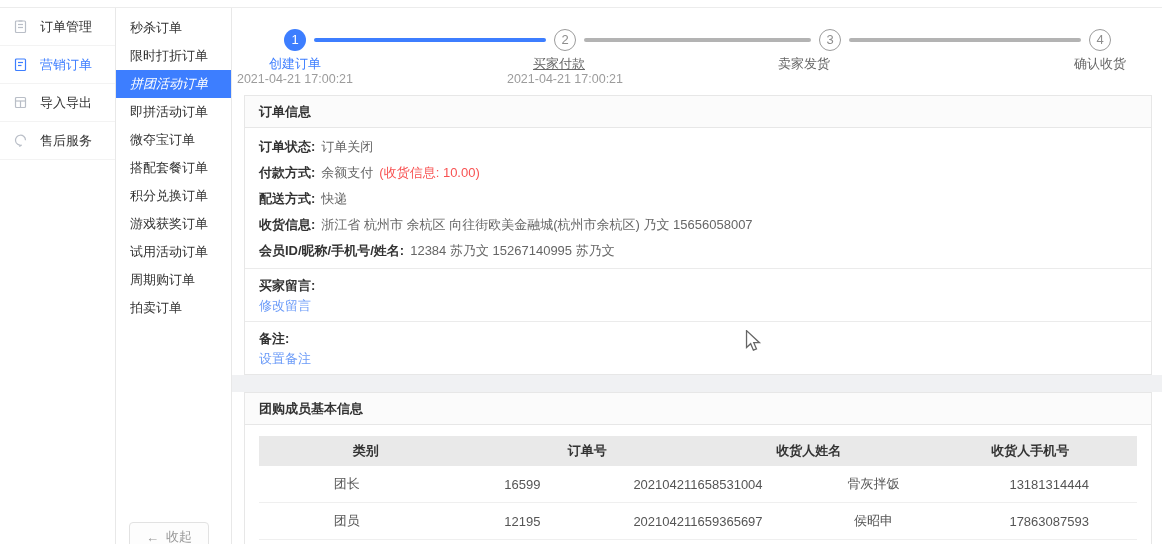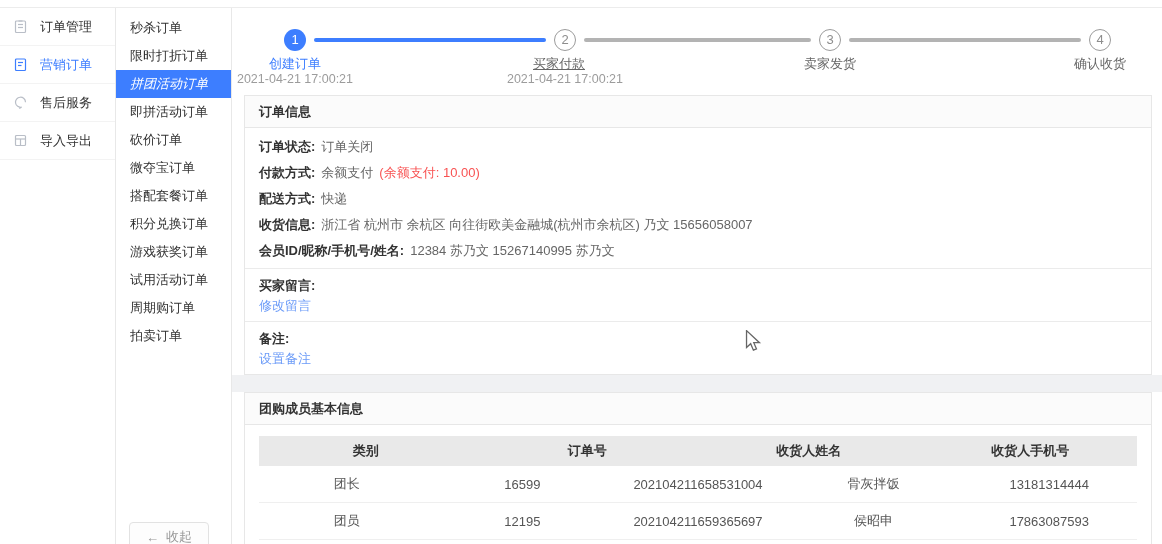--- a/index.html
+++ b/index.html
@@ -41,21 +41,21 @@
     text-align:center; font-size:13px; }
   .step-circle.on  { background:#3d7eff; color:#fff; line-height:22px; }
   .step-circle.off { background:#fff; border:1px solid #9b9b9b; color:#8d8d8d; line-height:20px; }
   .c1 { left:52px; } .c2 { left:322px; } .c3 { left:587px; } .c4 { left:857px; }
   .step-line { position:absolute; top:30px; height:4px; border-radius:2px; }
   .l1 { left:82px;  width:232px; background:#3d7eff; }
   .l2 { left:352px; width:227px; background:#b3b3b3; }
   .l3 { left:617px; width:232px; background:#b3b3b3; }
   .step-label { position:absolute; top:47px; width:200px; text-align:center; color:#666; }
   .step-label.on { color:#3d7eff; }
-  .t1 { left:-37px; } .t2 { left:227px;text-decoration:underline; } .t3 { left:498px; } .t4 { left:768px; }
+  .t1 { left:-37px; } .t2 { left:227px;text-decoration:underline; } .t3 { left:472px; } .t4 { left:768px; }
   .step-time { position:absolute; top:64px; width:220px; text-align:center; color:#9c9c9c; font-size:12.5px; }
   .d1 { left:-47px; } .d2 { left:223px; }
 
   .panel { margin:0 10px 0 12px; border:1px solid #e7e7e7; background:#fff; }
   .panel-header { height:32px; line-height:31px; padding-left:14px; font-weight:bold;
     color:#333; background:#fbfbfb; border-bottom:1px solid #e7e7e7; }
 
   .fields { padding:6px 14px 4px; }
   .field-row { height:26px; display:flex; align-items:center; white-space:nowrap; }
   .field-label { font-weight:bold; color:#333; margin-right:6px; }
@@ -101,43 +101,42 @@
             <rect x="2.5" y="2" width="10" height="11.5" rx="1"></rect>
             <line x1="5" y1="5.5" x2="10" y2="5.5"></line>
             <line x1="5" y1="8.5" x2="8.5" y2="8.5"></line>
           </svg>
       </span>
       <span>营销订单</span>
     </div>
     <div class="s1-item">
       <span class="ico">
         <svg width="15" height="15" viewBox="0 0 15 15">
-            <path d="M12.5 7.2 A5 5 0 1 0 8.6 12.1 L6.2 13.4"></path>
-          </svg>
-      </span>
-      <span>售后服务</span>
-    </div>
-    <div class="s1-item">
-      <span class="ico">
-        <svg width="15" height="15" viewBox="0 0 15 15">
             <rect x="2.5" y="2.5" width="10" height="10" rx="1"></rect>
             <line x1="2.5" y1="6" x2="12.5" y2="6"></line>
             <line x1="7.5" y1="6" x2="7.5" y2="12.5"></line>
           </svg>
       </span>
       <span>导入导出</span>
+    </div>
+    <div class="s1-item">
+      <span class="ico">
+        <svg width="15" height="15" viewBox="0 0 15 15">
+            <path d="M12.5 7.2 A5 5 0 1 0 8.6 12.1 L6.2 13.4"></path>
+          </svg>
+      </span>
+      <span>售后服务</span>
     </div>
   </div>
 
   <div class="sidebar2">
     <div class="s2-item">秒杀订单</div>
     <div class="s2-item">限时打折订单</div>
     <div class="s2-item active">拼团活动订单</div>
     <div class="s2-item">即拼活动订单</div>
-    <div class="s2-item">砍价订单</div>
     <div class="s2-item">微夺宝订单</div>
     <div class="s2-item">搭配套餐订单</div>
     <div class="s2-item">积分兑换订单</div>
     <div class="s2-item">游戏获奖订单</div>
     <div class="s2-item">试用活动订单</div>
     <div class="s2-item">周期购订单</div>
     <div class="s2-item">拍卖订单</div>
     <div class="collapse-btn">
       <span>←</span>
       <span>收起</span>
@@ -165,21 +164,21 @@
     <div class="panel">
       <div class="panel-header">订单信息</div>
       <div class="fields">
         <div class="field-row">
           <span class="field-label">订单状态:</span>
           <span class="field-value">订单关闭</span>
         </div>
         <div class="field-row">
           <span class="field-label">付款方式:</span>
           <span class="field-value">余额支付</span>
-          <span class="extra-red">(余额支付: 10.00)</span>
+          <span class="extra-red">(收货信息: 10.00)</span>
         </div>
         <div class="field-row">
           <span class="field-label">配送方式:</span>
           <span class="field-value">快递</span>
         </div>
         <div class="field-row">
           <span class="field-label">收货信息:</span>
           <span class="field-value">浙江省 杭州市 余杭区 向往街欧美金融城(杭州市余杭区) 乃文 15656058007</span>
         </div>
         <div class="field-row">

